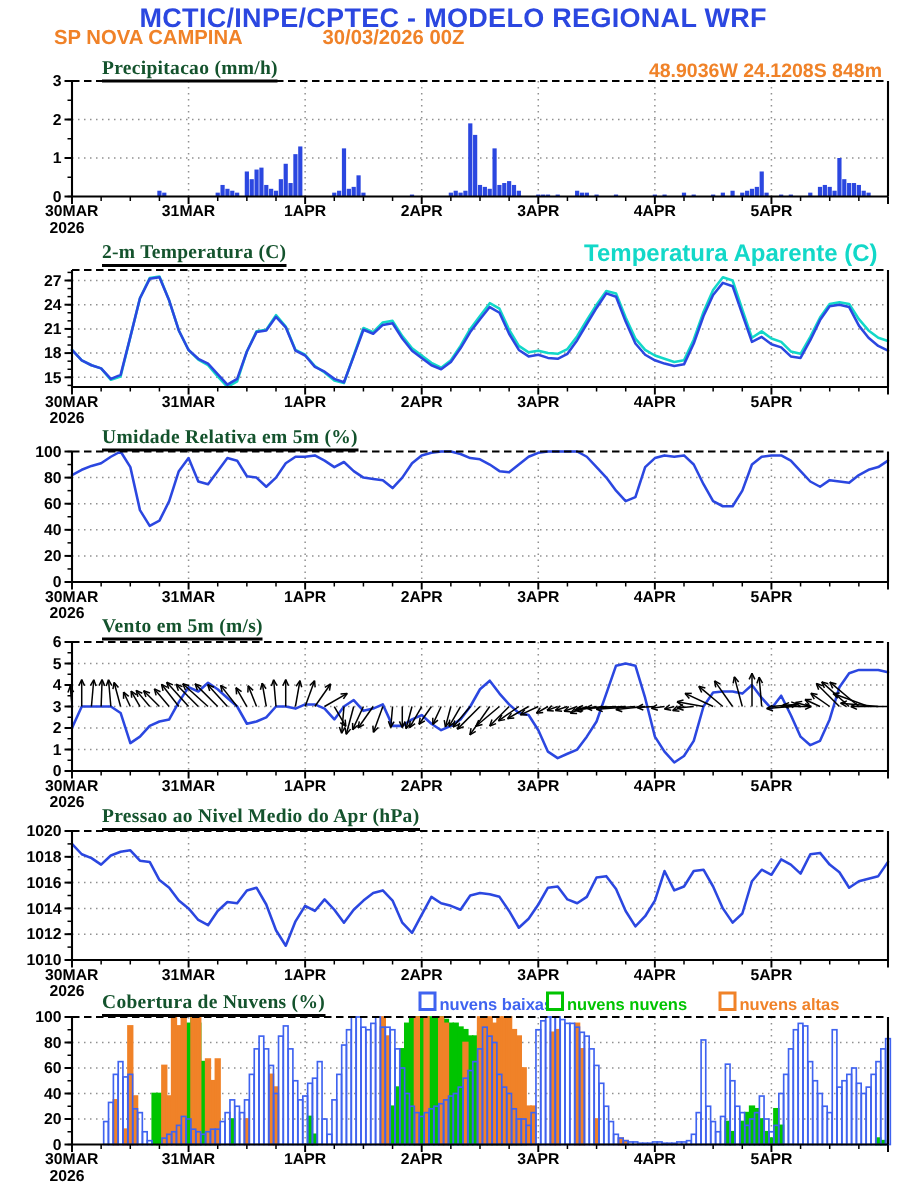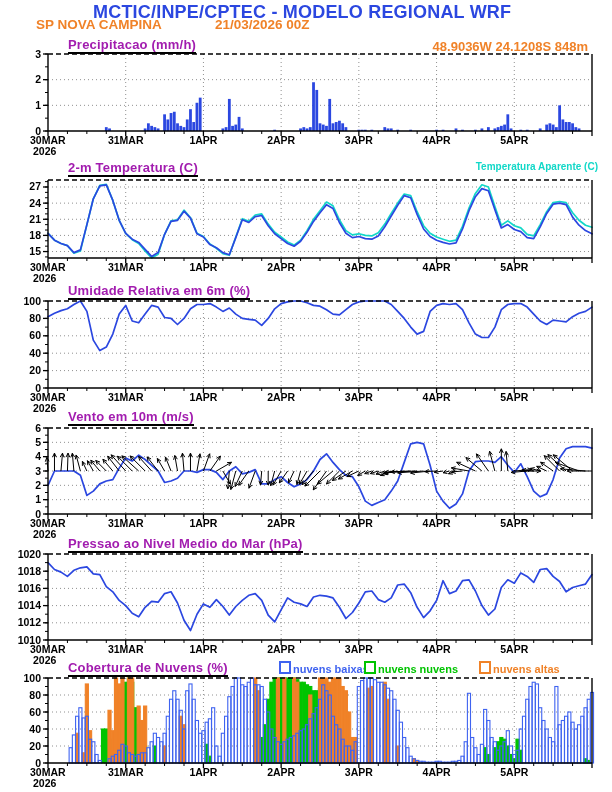--- a/index.html
+++ b/index.html
@@ -3,29 +3,29 @@
 <meta charset="utf-8">
 <style>
   html,body{margin:0;padding:0;}
   body{width:612px;height:792px;background:#ffffff;position:relative;overflow:hidden;
        font-family:"Liberation Sans",sans-serif;font-weight:bold;}
   .abs{position:absolute;white-space:nowrap;}
   #hdr1{top:2px;left:93px;font-size:18px;letter-spacing:.2px;}
   #hdr-station{top:17px;left:36px;font-size:13.5px;}
   #hdr-run{top:17px;left:215px;font-size:13.5px;}
   #coords{top:39px;left:0;width:588px;text-align:right;font-size:13px;}
-  .panel-title{font-size:13px;letter-spacing:.2px;color:#a21caf;}
+  .panel-title{font-size:13px;letter-spacing:.2px;color:#14532d;font-family:Liberation Serif, serif;}
   .panel-title span{display:inline-block;border-bottom:2px solid #000;padding-bottom:0px;}
   #t1{top:37px;left:68px;}
   #t2{top:160px;left:68px;}
   #t3{top:283px;left:68px;}
   #t4{top:409px;left:68px;}
   #t5{top:536px;left:68px;}
   #t6{top:660px;left:68px;text-align:center;}
-  #aparente{top:161px;left:0;width:585px;text-align:right;font-size:10px;padding-left:13px;}
+  #aparente{top:161px;left:0;width:585px;text-align:right;font-size:16px;}
   .legend-item{font-size:11px;top:661px;}
   .lgbox{display:inline-block;width:8px;height:9px;border:2px solid #000;vertical-align:-1px;margin-right:2px;background:#fff;}
   #lg0{left:250px;padding-left:29px;} #lg1{left:364px;} #lg2{left:479px;text-align:center;}
   svg{position:absolute;top:0;left:0;}
   svg text{font-family:"Liberation Sans",sans-serif;font-weight:bold;}
 </style>
 </head>
 <body>
 
 <svg id="meteo" width="612" height="792" viewBox="0 0 612 792">
@@ -1065,26 +1065,26 @@
     <text x="203.42857142857142" y="776" text-anchor="middle" font-size="10.5" fill="#000">1APR</text>
     <text x="281.1428571428571" y="776" text-anchor="middle" font-size="10.5" fill="#000">2APR</text>
     <text x="358.85714285714283" y="776" text-anchor="middle" font-size="10.5" fill="#000">3APR</text>
     <text x="436.57142857142856" y="776" text-anchor="middle" font-size="10.5" fill="#000">4APR</text>
     <text x="514.2857142857142" y="776" text-anchor="middle" font-size="10.5" fill="#000">5APR</text>
     <text x="33" y="787" font-size="10.5" fill="#000">2026</text>
   </svg>
 
 <div class="abs" id="hdr1" style="color: rgb(43, 71, 224);">MCTIC/INPE/CPTEC - MODELO REGIONAL WRF</div>
 <div class="abs" id="hdr-station" style="color: rgb(240, 130, 40);">SP NOVA CAMPINA</div>
-<div class="abs" id="hdr-run" style="color: rgb(240, 130, 40);">21/03/2026 00Z</div>
+<div class="abs" id="hdr-run" style="color: rgb(240, 130, 40);">30/03/2026 00Z</div>
 <div class="abs" id="coords" style="color: rgb(240, 130, 40);">48.9036W 24.1208S 848m</div>
 
 <div class="abs panel-title" id="t1"><span>Precipitacao (mm/h)</span></div>
 <div class="abs panel-title" id="t2"><span>2-m Temperatura (C)</span></div>
 <div class="abs" id="aparente" style="color: rgb(18, 216, 200);">Temperatura Aparente (C)</div>
-<div class="abs panel-title" id="t3"><span>Umidade Relativa em 6m (%)</span></div>
-<div class="abs panel-title" id="t4"><span>Vento em 10m (m/s)</span></div>
-<div class="abs panel-title" id="t5"><span>Pressao ao Nivel Medio do Mar (hPa)</span></div>
+<div class="abs panel-title" id="t3"><span>Umidade Relativa em 5m (%)</span></div>
+<div class="abs panel-title" id="t4"><span>Vento em 5m (m/s)</span></div>
+<div class="abs panel-title" id="t5"><span>Pressao ao Nivel Medio do Apr (hPa)</span></div>
 <div class="abs panel-title" id="t6"><span>Cobertura de Nuvens (%)</span></div>
 
 <div class="abs legend-item" id="lg0"><span class="lgbox" style="border-color: rgb(63, 99, 240);"></span><span style="color: rgb(63, 99, 240);">nuvens baixas</span></div>
 <div class="abs legend-item" id="lg1"><span class="lgbox" style="border-color: rgb(0, 196, 0);"></span><span style="color: rgb(0, 196, 0);">nuvens nuvens</span></div>
 <div class="abs legend-item" id="lg2"><span class="lgbox" style="border-color: rgb(240, 130, 40);"></span><span style="color: rgb(240, 130, 40);">nuvens altas</span></div>
 
 </body></html>

